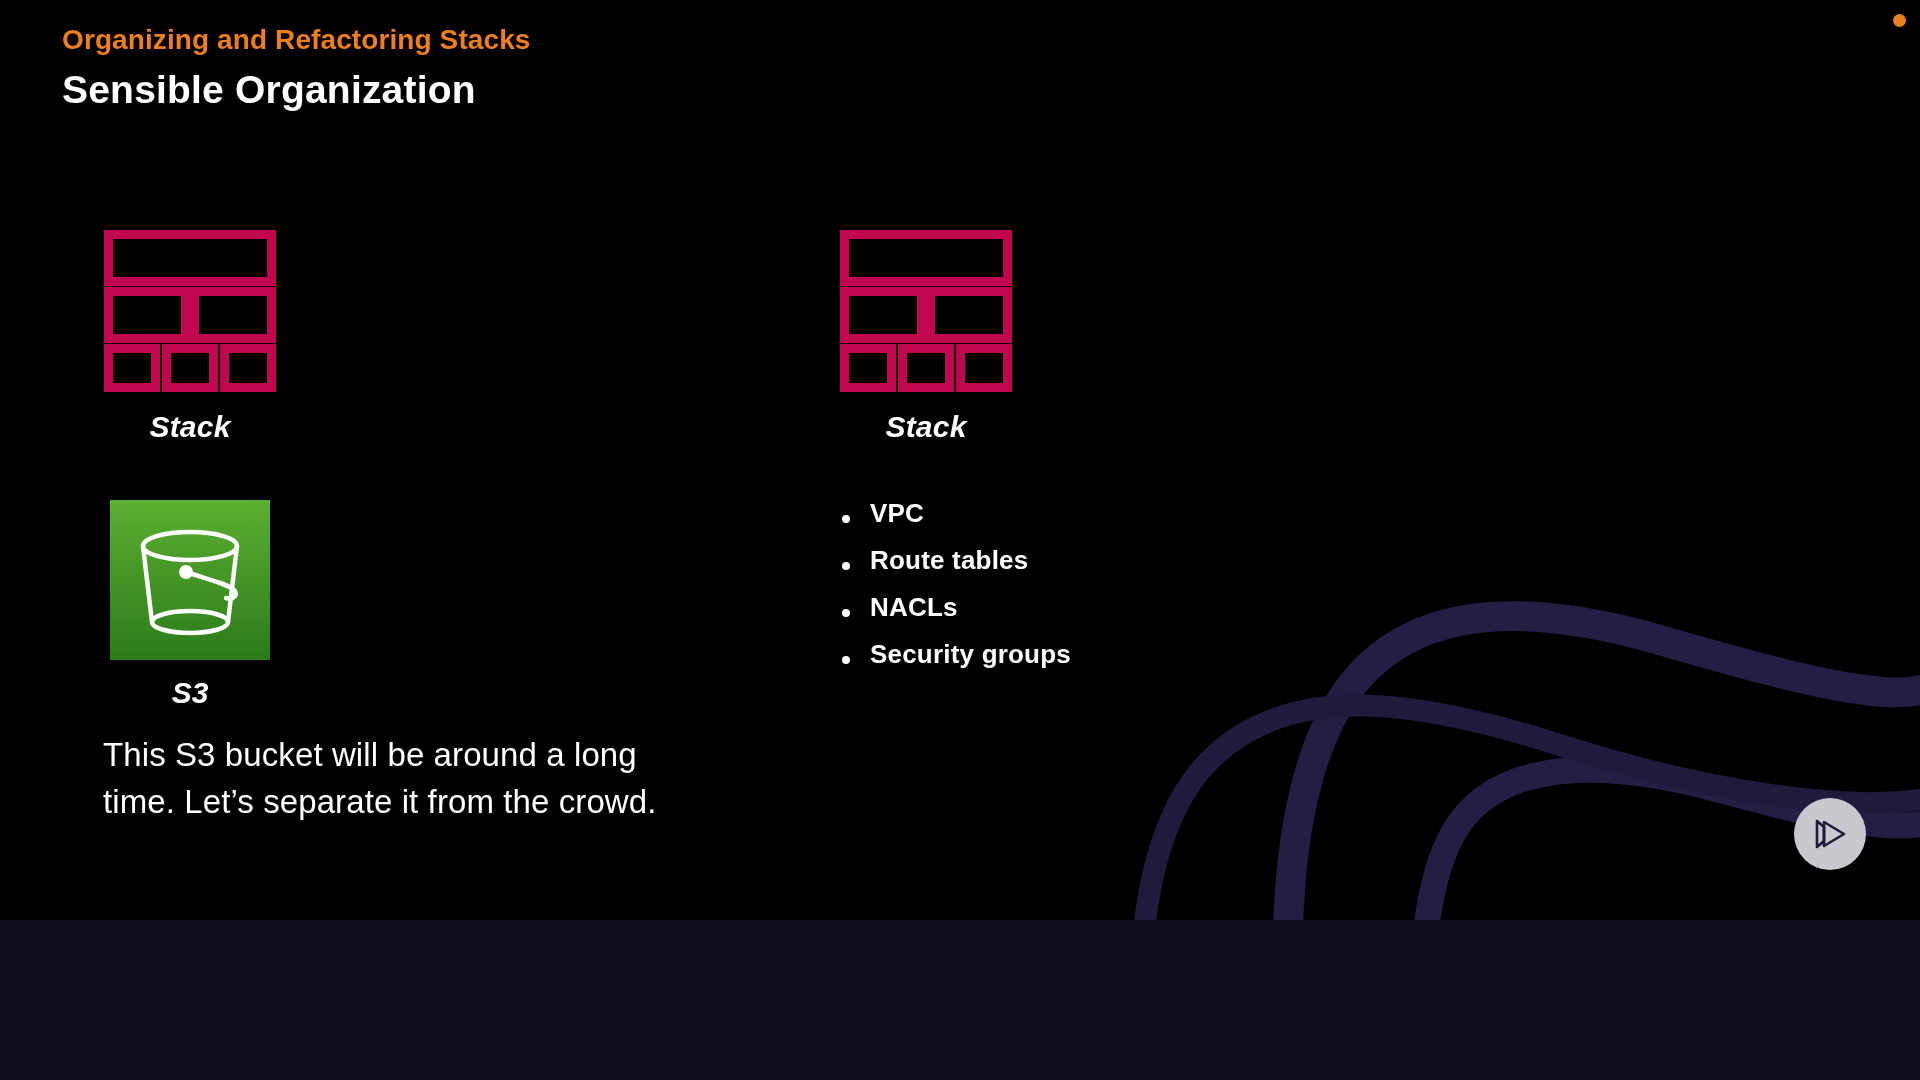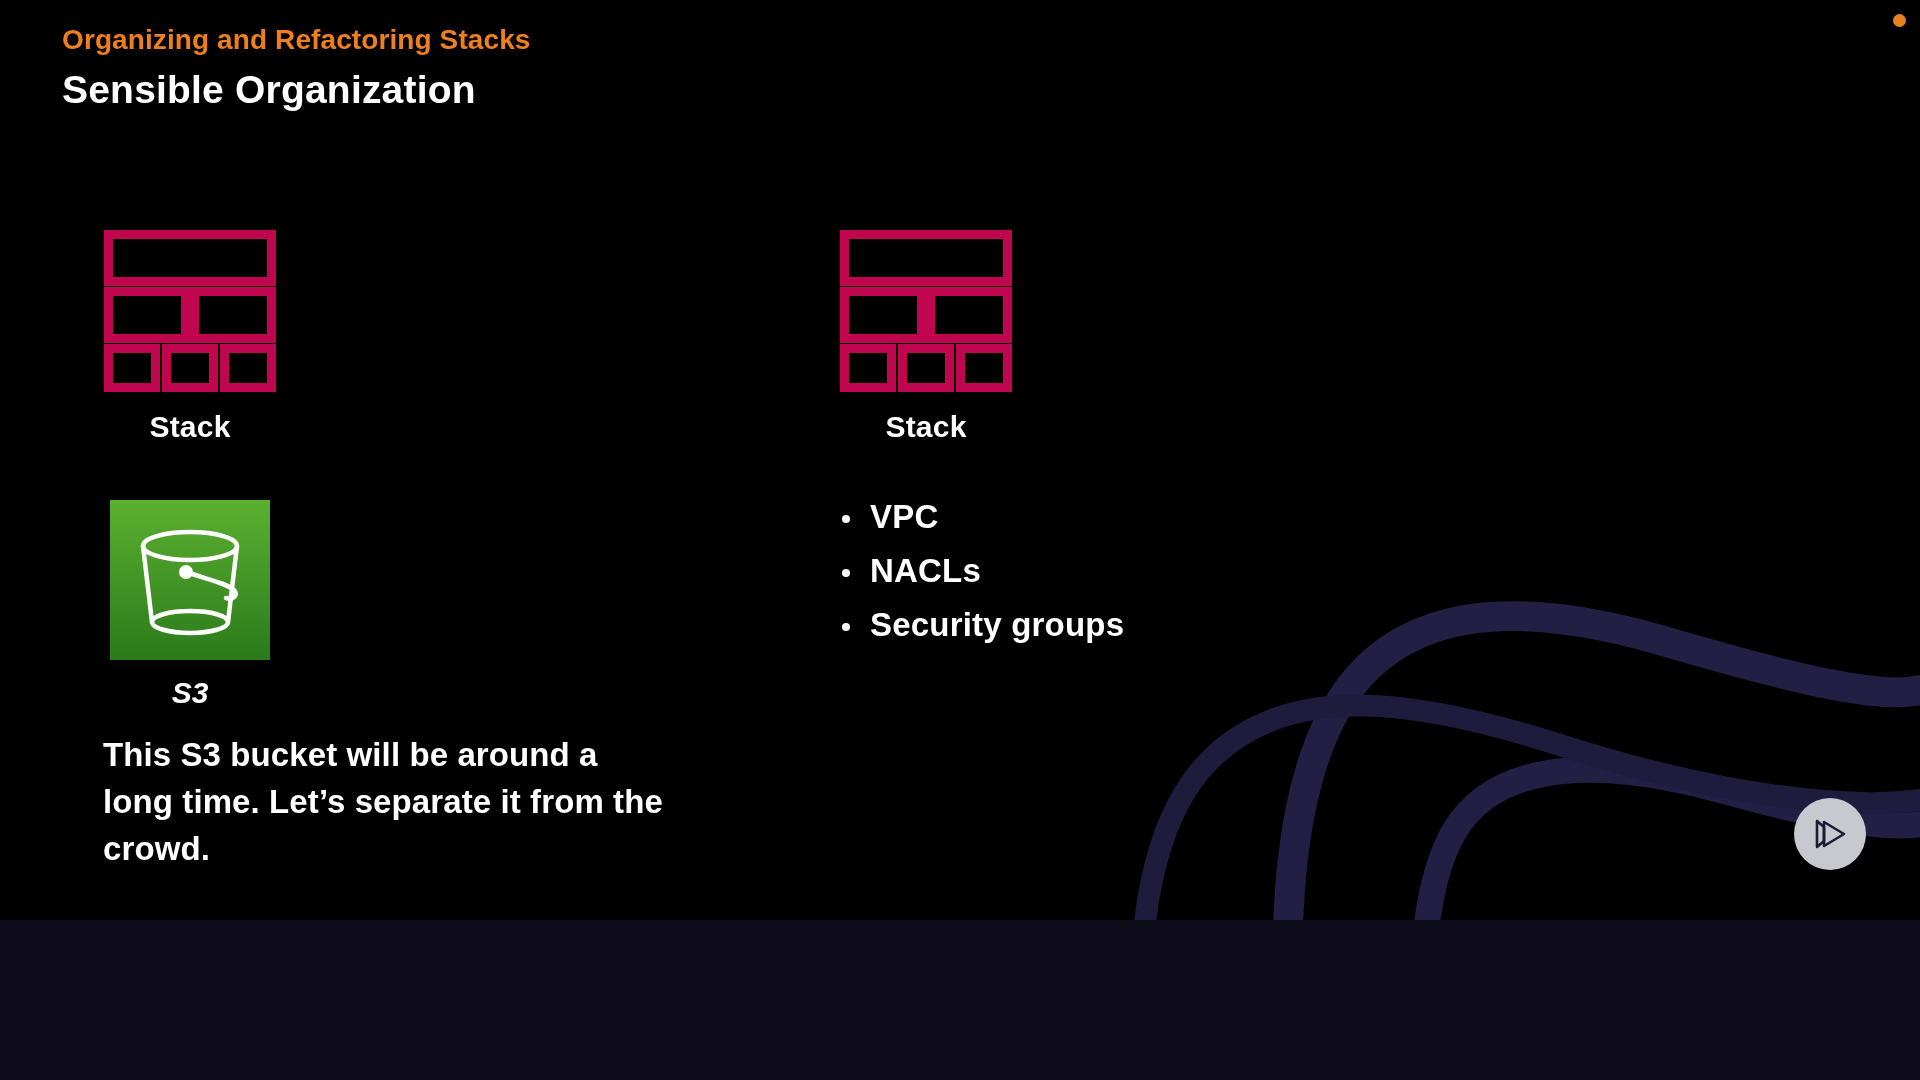--- a/index.html
+++ b/index.html
@@ -87,21 +87,21 @@
   .figure-caption {
     color: #ffffff;
     font-size: 30px;
     font-weight: bold;
     text-align: center;
     width: 172px;
     margin: 18px 0 0 0;
     letter-spacing: 0.2px;
   }
 
-  .stack-block { width: 172px; }
+  .stack-block { width: 172px; font-style: italic; }
 
   
   #s3-block {
     margin-top: 56px;
     width: 172px;
   }
   .s3-icon {
     width: 160px;
     height: 160px;
     display: block;
@@ -114,36 +114,36 @@
     text-align: center;
     width: 172px;
     margin: 16px 0 0 0;
     font-style: italic;
   }
 
   
   #body-paragraph {
     color: #ffffff;
     font-size: 33px;
-    font-weight: bold;
+    font-weight: normal;
     line-height: 1.42;
     margin: 22px 0 0 -1px;
     width: 570px;
     letter-spacing: 0.1px;
   }
 
   
   #bullet-list {
     list-style: none;
     margin: 56px 0 0 0;
     padding: 0;
   }
   #bullet-list li {
     color: #ffffff;
-    font-size: 33px;
+    font-size: 26px;
     font-weight: bold;
     line-height: 1.0;
     margin: 0 0 21px 0;
     padding-left: 30px;
     position: relative;
     letter-spacing: 0.2px;
   }
   #bullet-list li::before {
     content: "";
     position: absolute;
@@ -236,20 +236,21 @@
         <rect x="90.5" y="61.5" width="77" height="47"></rect>
         <rect x="4.5" y="118.5" width="47" height="39"></rect>
         <rect x="62.5" y="118.5" width="47" height="39"></rect>
         <rect x="120.5" y="118.5" width="47" height="39"></rect>
       </svg>
       <div class="figure-caption">Stack</div>
     </div>
 
     <ul id="bullet-list">
       <li>VPC</li>
+      <li>Route tables</li>
       <li>NACLs</li>
       <li>Security groups</li>
     </ul>
   </div>
 
   <div id="play-button">
     <svg width="38" height="34" viewBox="0 0 38 34">
       <g fill="none" stroke="#1d1a33" stroke-width="2.6" stroke-linejoin="round">
         <path d="M6 4 L6 30 L13 24 L13 10 Z"></path>
         <path d="M13 5 L13 29 L33 17 Z"></path>

